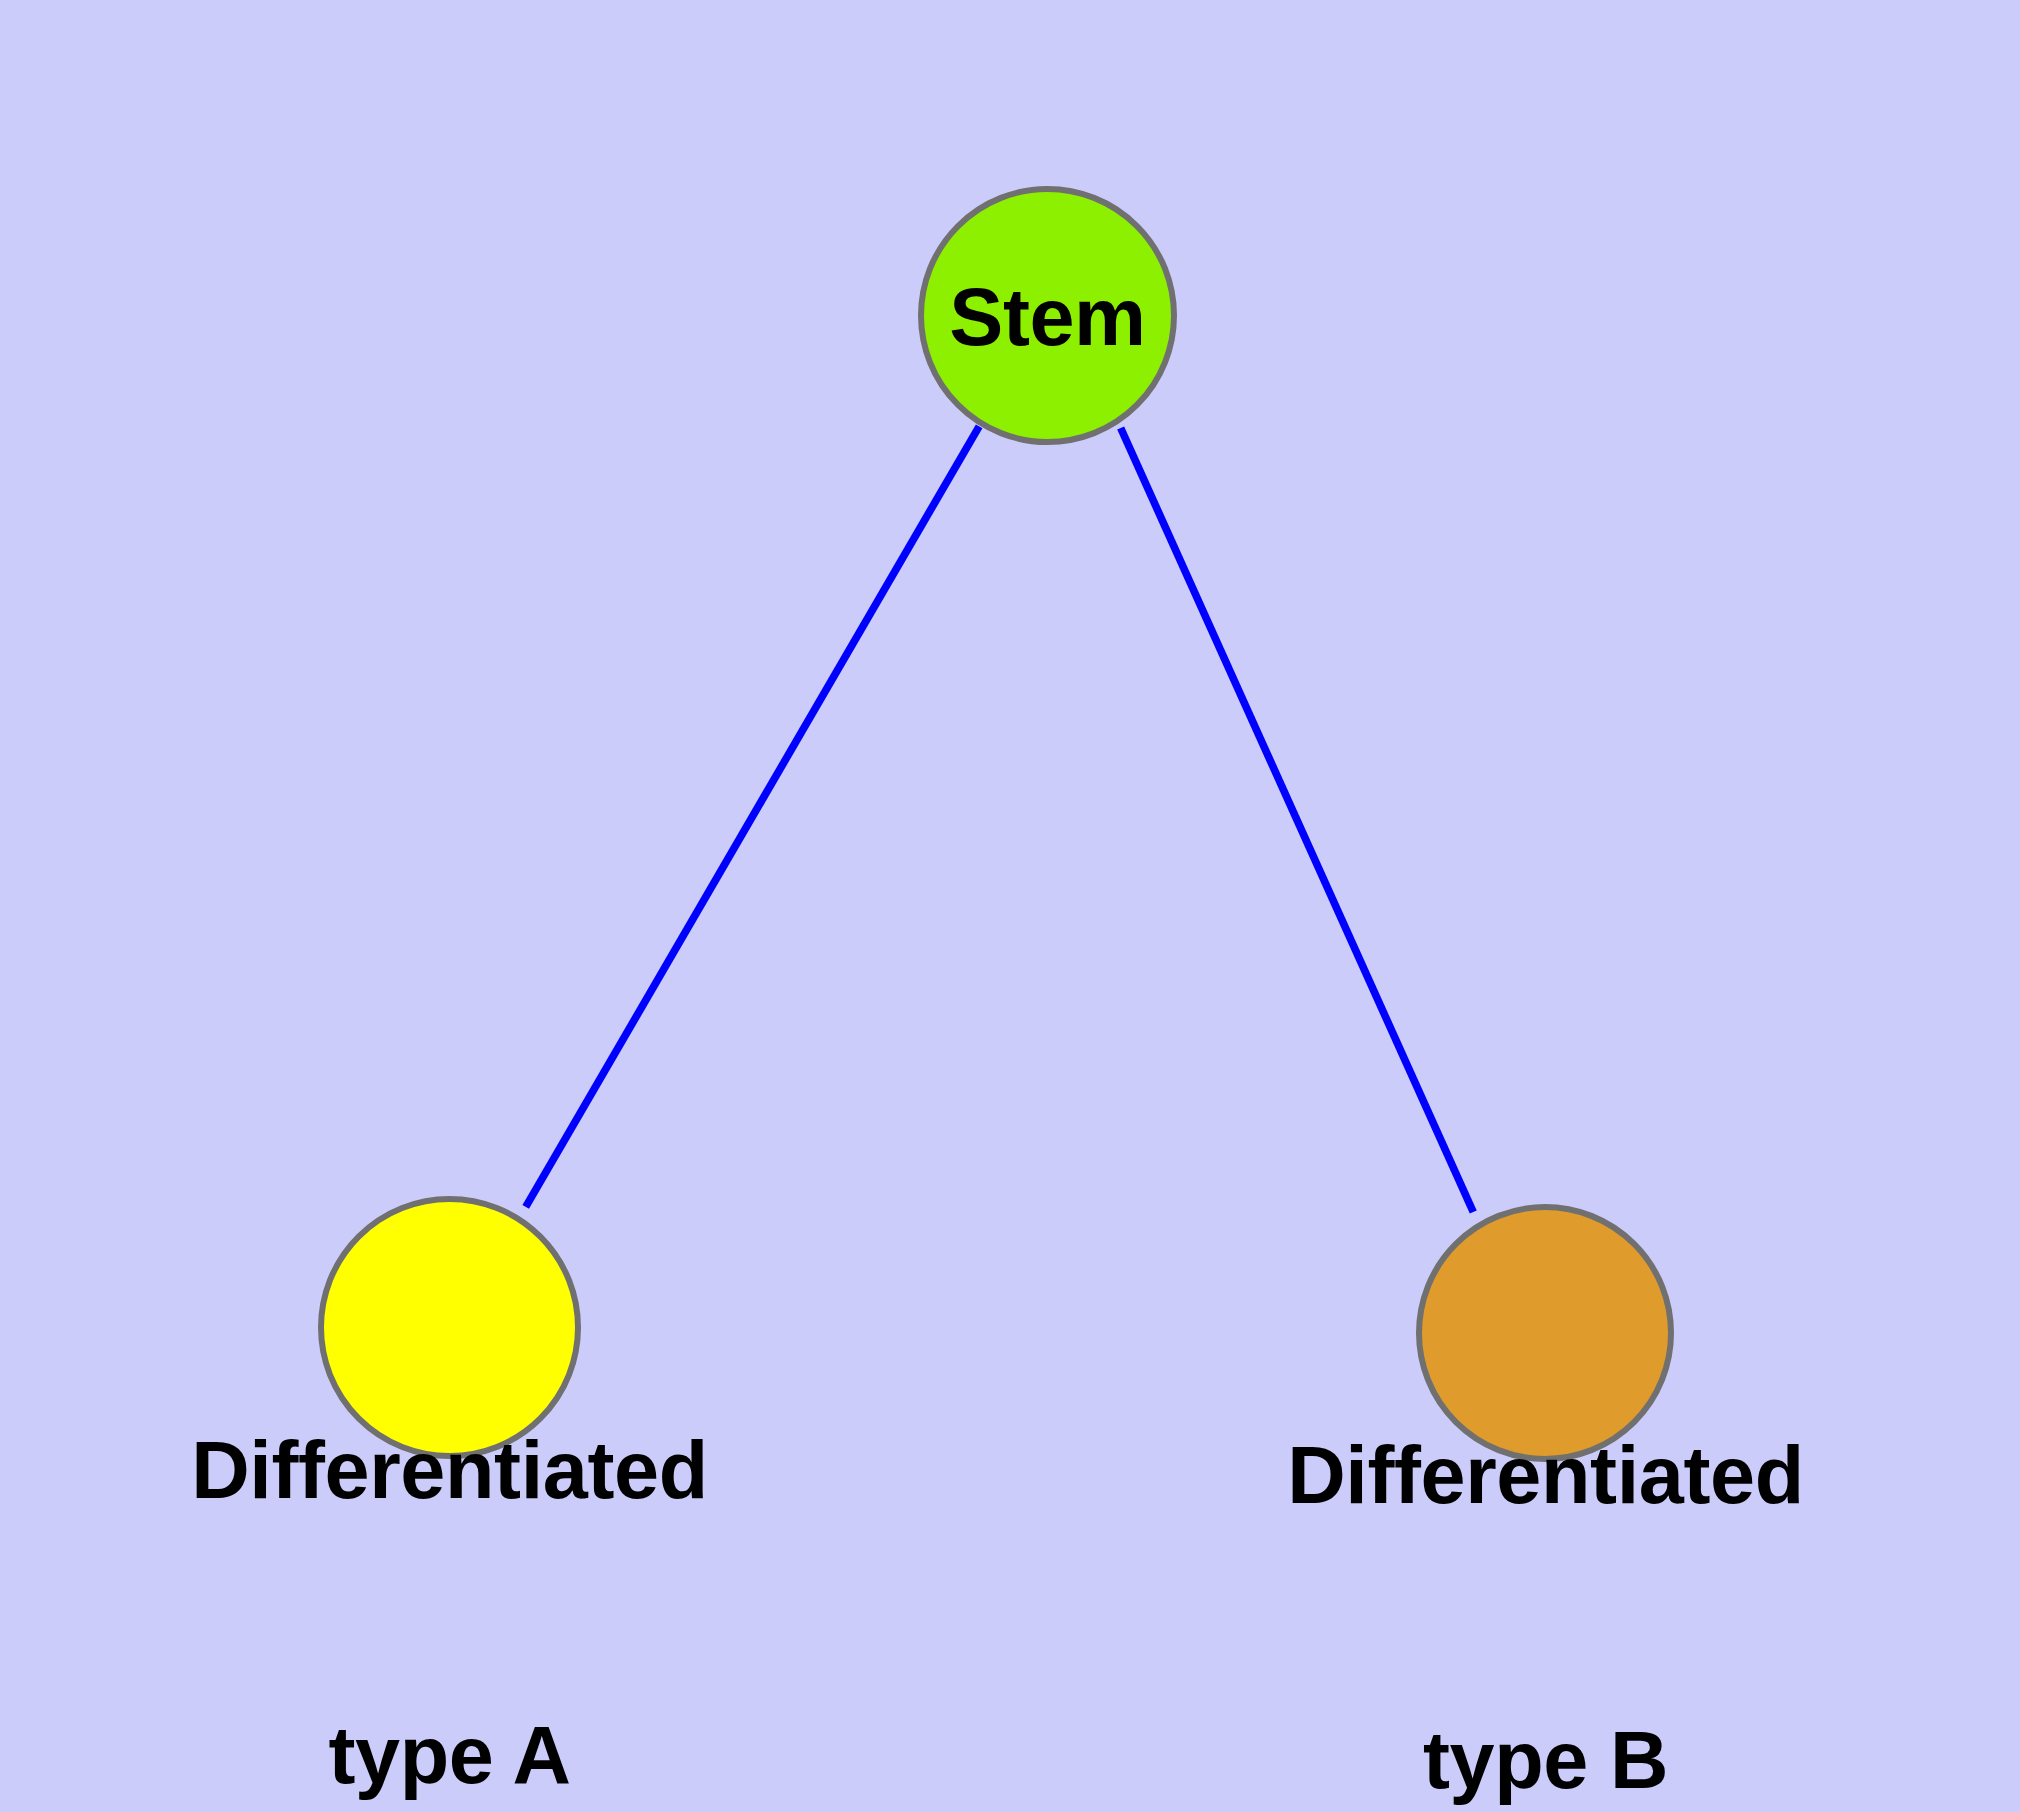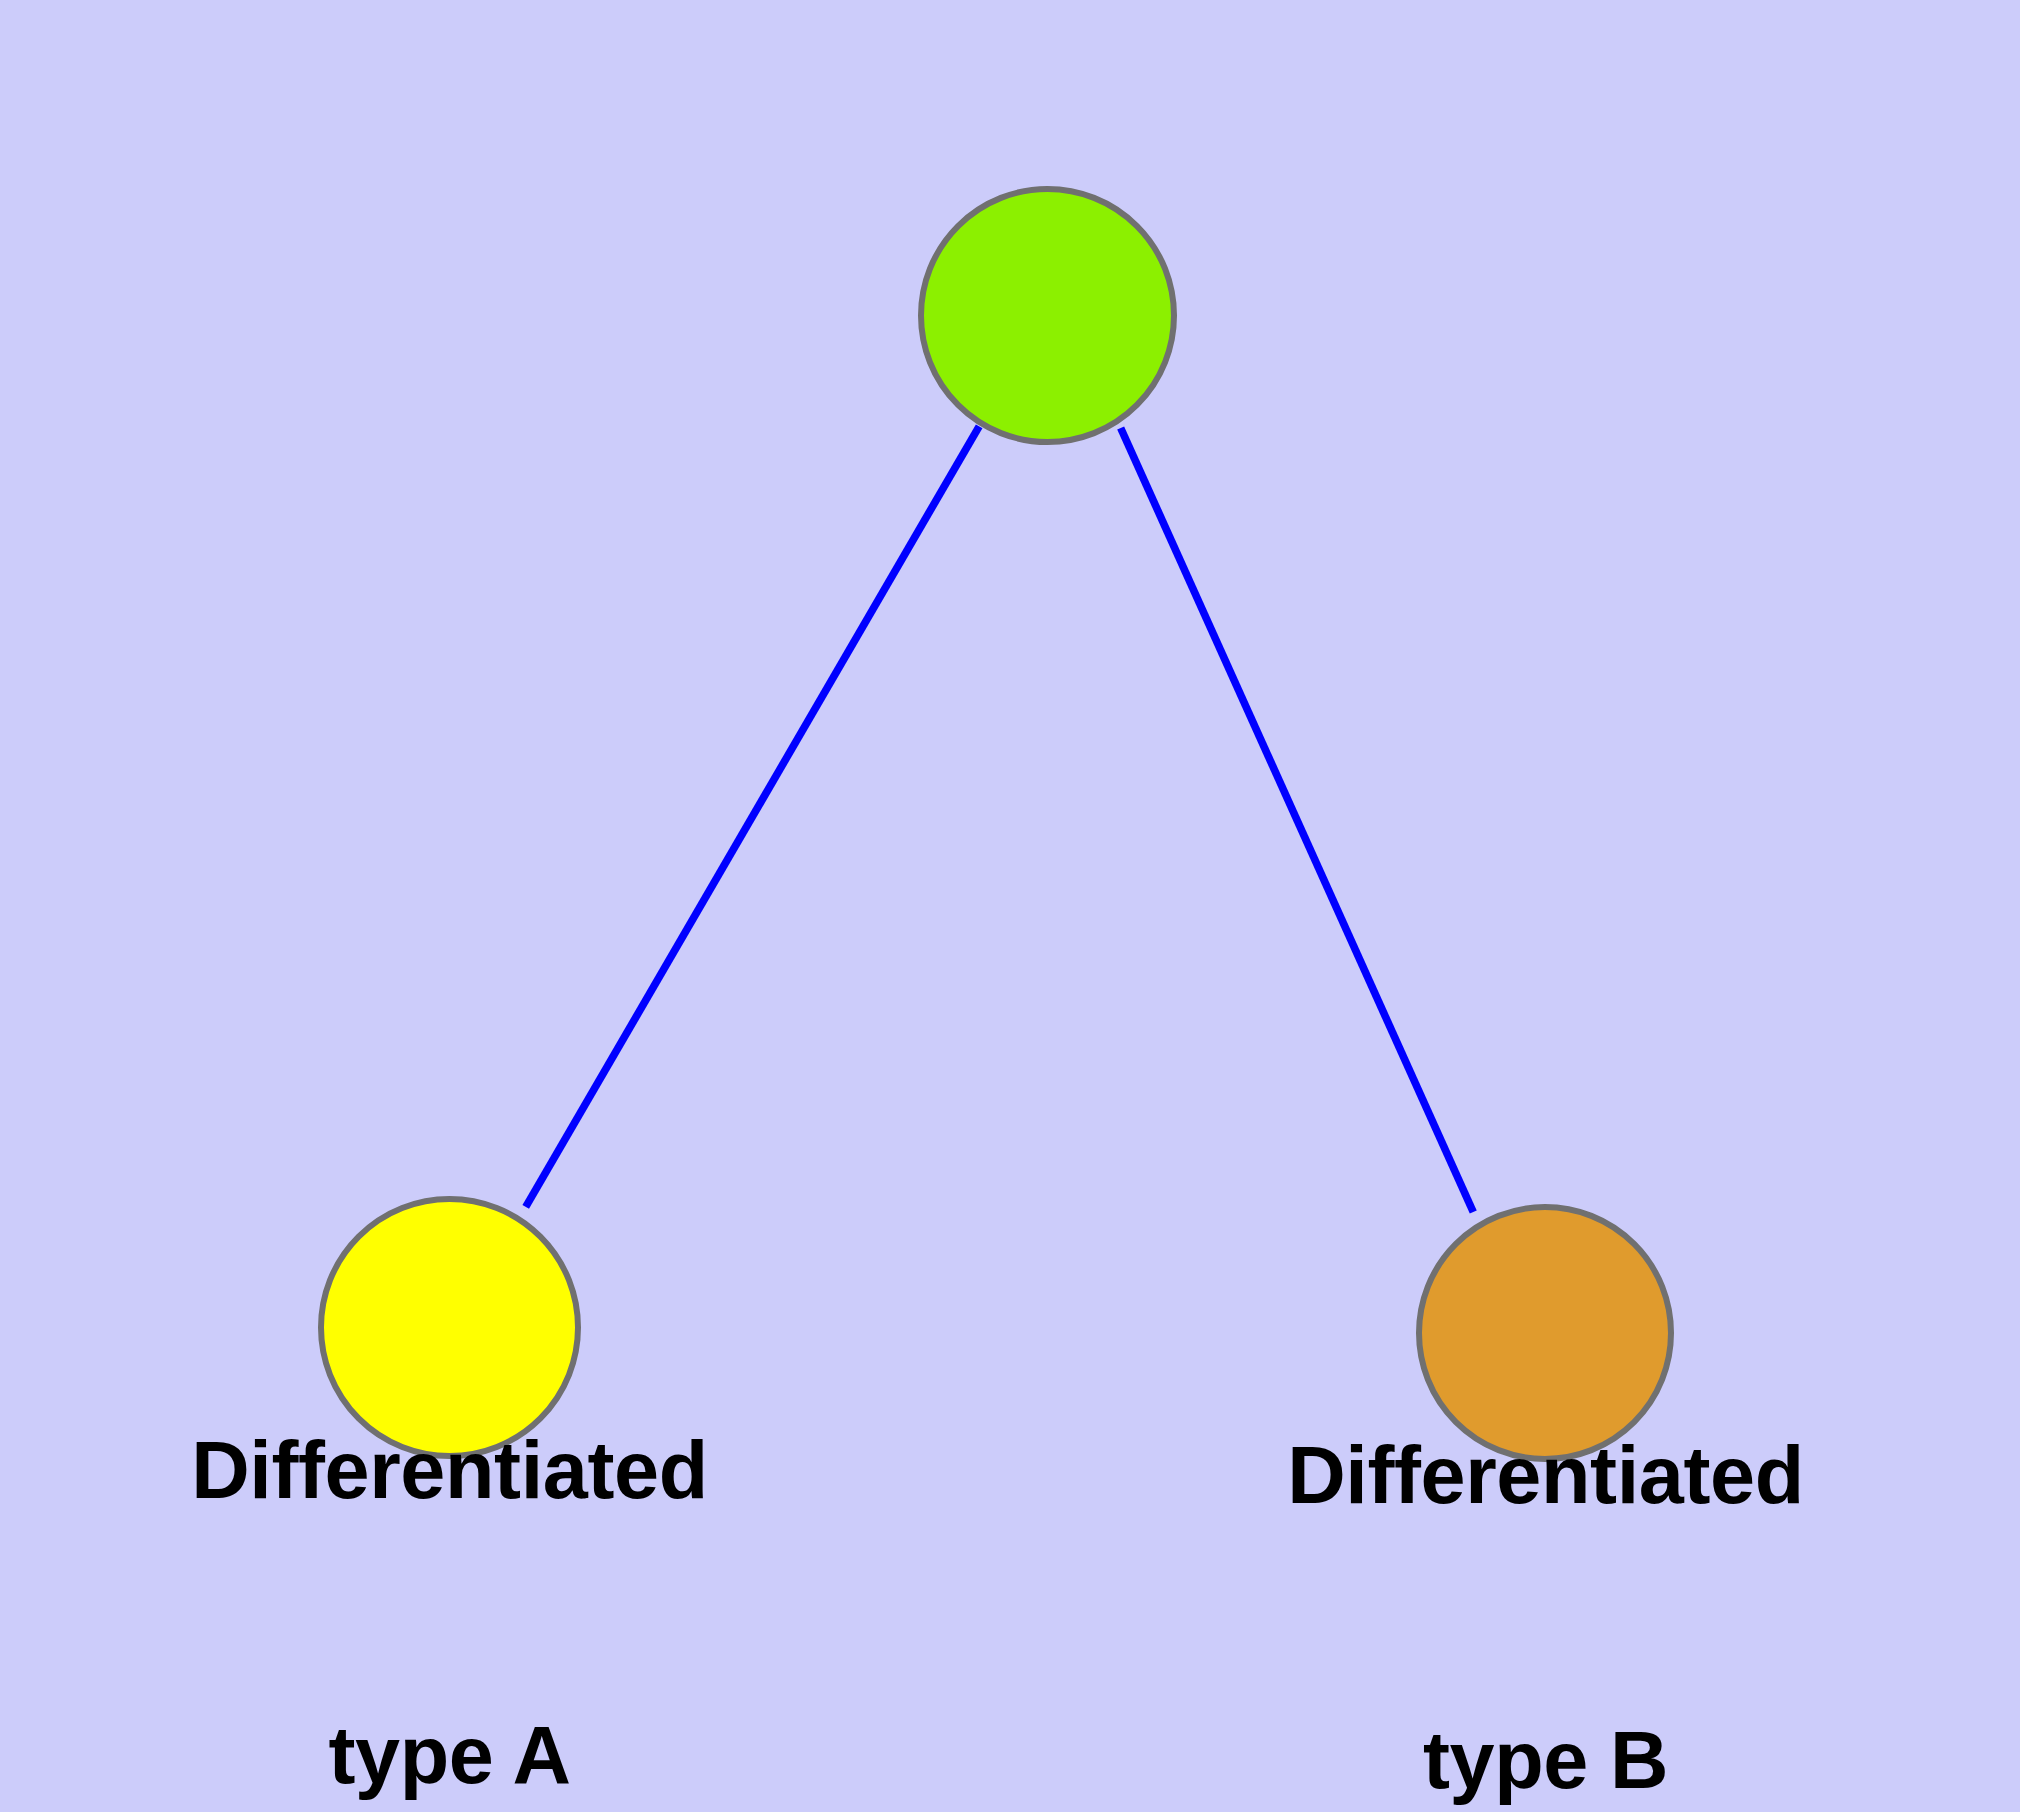--- a/index.html
+++ b/index.html
@@ -47,20 +47,21 @@
 <body>
 
 <div id="graph-canvas">
 
   <svg id="edge-layer" viewBox="0 0 2384 2138">
     <line x1="1155" y1="503" x2="620" y2="1424" stroke="#0000ff" stroke-width="9"></line>
     <line x1="1322" y1="505" x2="1738" y2="1430" stroke="#0000ff" stroke-width="9"></line>
   </svg>
 
   <div class="node" style="left:918px; top:186px; width:259px; height:259px; background:#8cf000;"></div>
+  <div class="node-label" style="left:793px; top:270px; width:509px;">Stem</div>
 
   <div class="node" style="left:318px; top:1196px; width:263px; height:263px; background:#ffff00;"></div>
   <div class="node-label" style="left:-59px; top:1233px; width:1017px;">
     <div>Differentiated</div>
     <div>type A</div>
   </div>
 
   <div class="node" style="left:1416px; top:1204px; width:258px; height:258px; background:#e09b2d;"></div>
   <div class="node-label" style="left:1037px; top:1238px; width:1017px;">
     <div>Differentiated</div>

